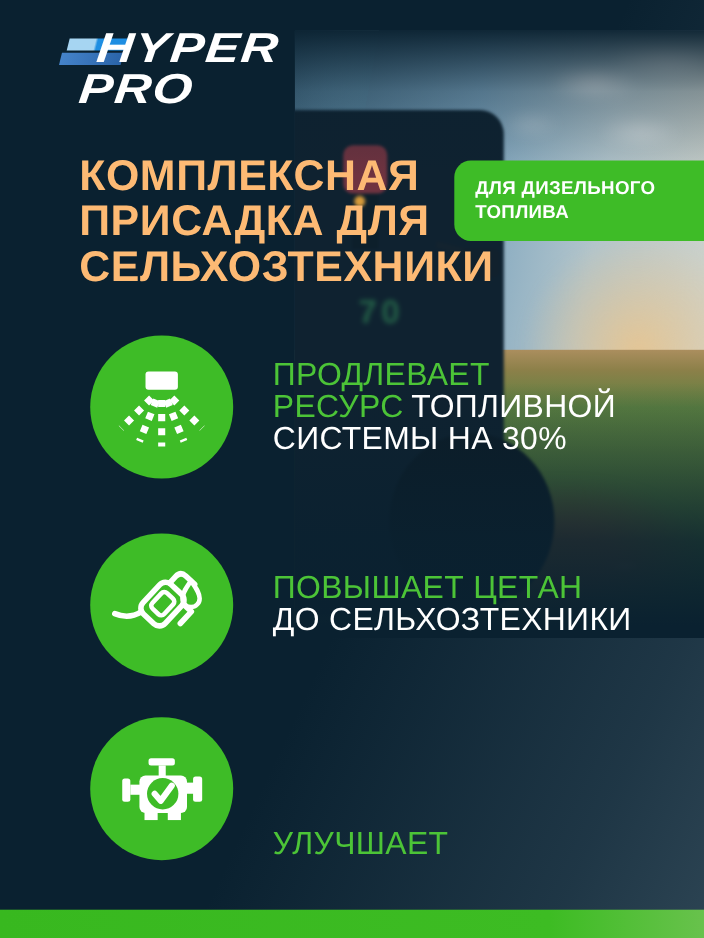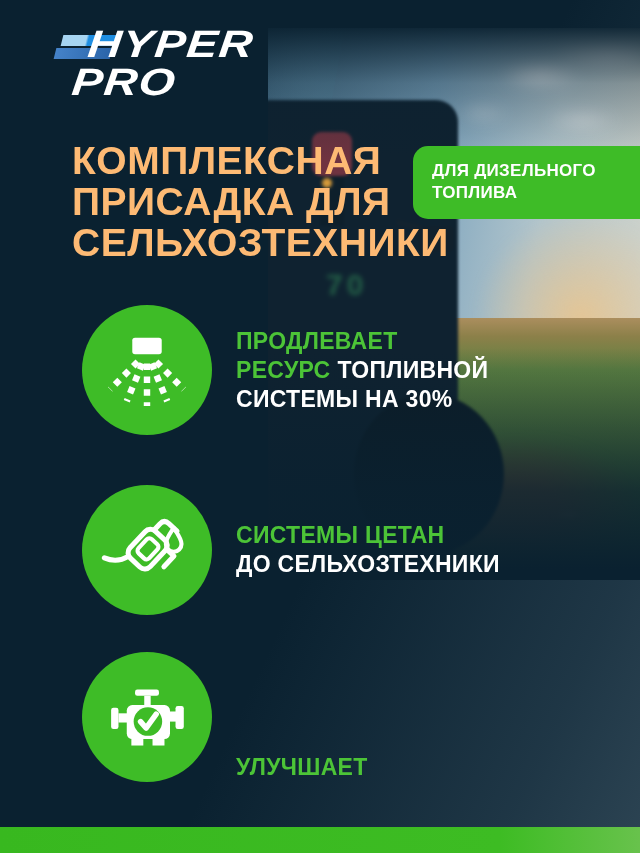--- a/index.html
+++ b/index.html
@@ -68,21 +68,21 @@
   .badge{position:absolute;left:413px;top:146px;width:248px;height:73px;z-index:3;
     background:#3ebc27;border-radius:15px;box-sizing:border-box;padding:14px 0 0 19px;
     color:#ffffff;font-size:17px;line-height:22px;font-weight:bold;letter-spacing:.3px;white-space:nowrap;}
 
   
   .feature{position:absolute;left:82px;display:flex;align-items:center;z-index:3;}
   .f1{top:305px;} .f2{top:485px;} .f3{top:652px;align-items:flex-end;}
   .ficon{width:130px;height:130px;border-radius:50%;background:#3ebc27;flex:0 0 auto;
     display:flex;align-items:center;justify-content:center;}
   .ficon svg{width:92px;height:92px;display:block;}
-  .ftext{margin-left:24px;font-size:23px;line-height:29px;font-weight:bold;letter-spacing:.3px;white-space:nowrap;}
+  .ftext{margin-left:36px;font-size:29px;line-height:29px;font-weight:normal;letter-spacing:.3px;white-space:nowrap;}
   .seg-green{color:#4cc437;}
   .seg-white{color:#ffffff;}
   .seg-gap{margin-left:7px;text-align:right;}
 
   
   .bottom-bar{position:absolute;left:0;right:0;bottom:0;height:26px;z-index:4;
     background:linear-gradient(90deg,#38b81f 0%, #3dbc23 78%, #68c24c 100%);}
 </style>
 </head>
 <body>
@@ -154,21 +154,21 @@
           <rect x="33" y="28" width="30" height="40" rx="8"></rect>
           <rect x="40" y="37" width="16" height="21" rx="4" stroke-width="4.5"></rect>
           <path d="M39 28 V19 Q39 12 46 12 H58"></path>
           <path d="M63 34 H74 V50"></path>
           <path d="M38 68 Q34 82 20 87"></path>
         </g>
         <path d="M79 26 C84 33.5 87.5 38 87.5 43.5 A8.5 8.5 0 1 1 70.5 43.5 C70.5 38 74 33.5 79 26 Z" stroke-width="4.5"></path>
       </svg>
     </div>
     <div class="ftext">
-      <div><span class="seg-green">СИСТЕМЫ ЦЕТАН</span></div>
+      <div><span class="seg-green">ПОВЫШАЕТ ЦЕТАН</span></div>
       <div><span class="seg-white">ДО СЕЛЬХОЗТЕХНИКИ</span></div>
     </div>
   </div>
 
   <div class="feature f3">
     <div class="ficon">
       <svg viewBox="0 0 100 100">
         <g fill="#ffffff">
           <rect x="28" y="37" width="47" height="37" rx="6"></rect>
           <rect x="37" y="20" width="26" height="7" rx="2.5"></rect>

